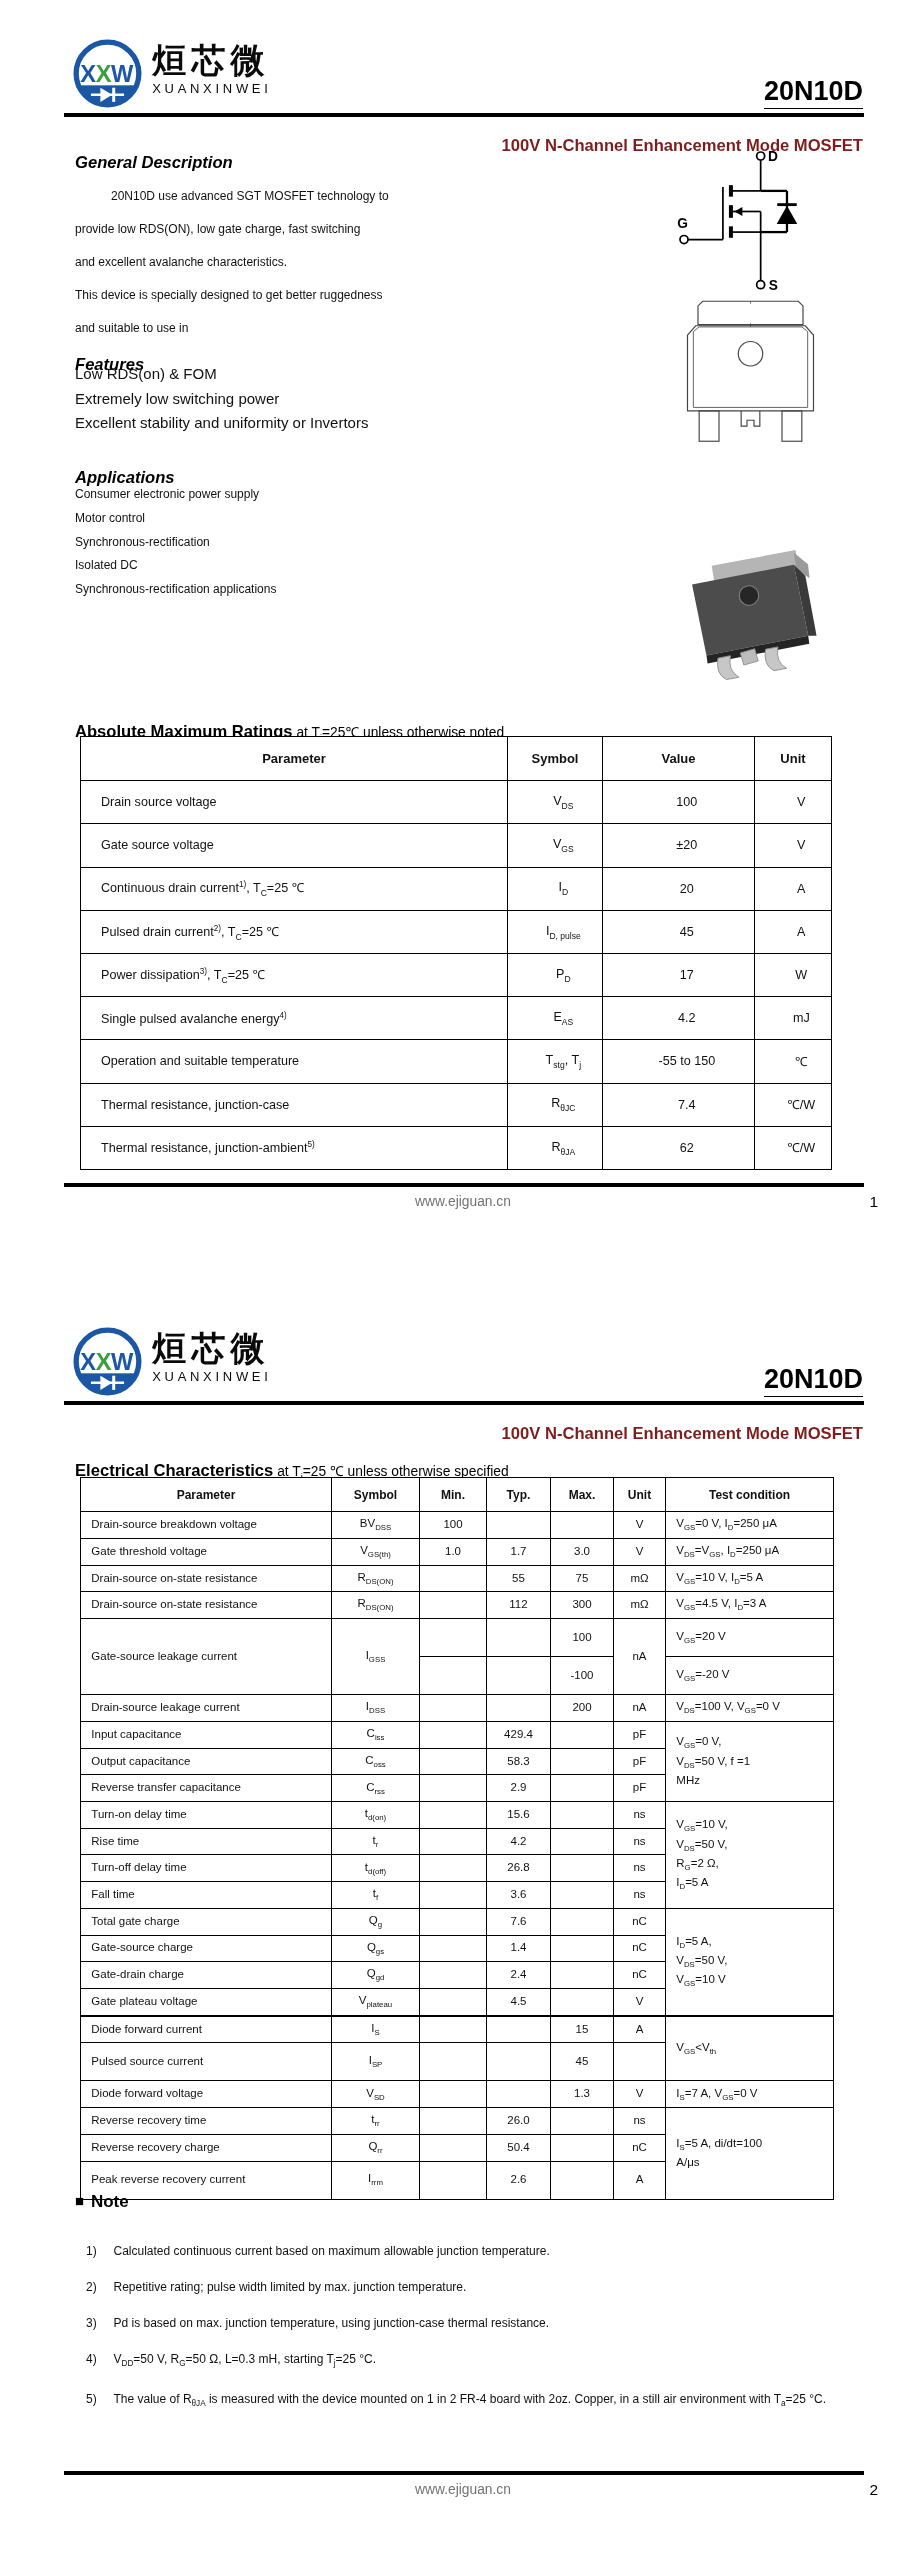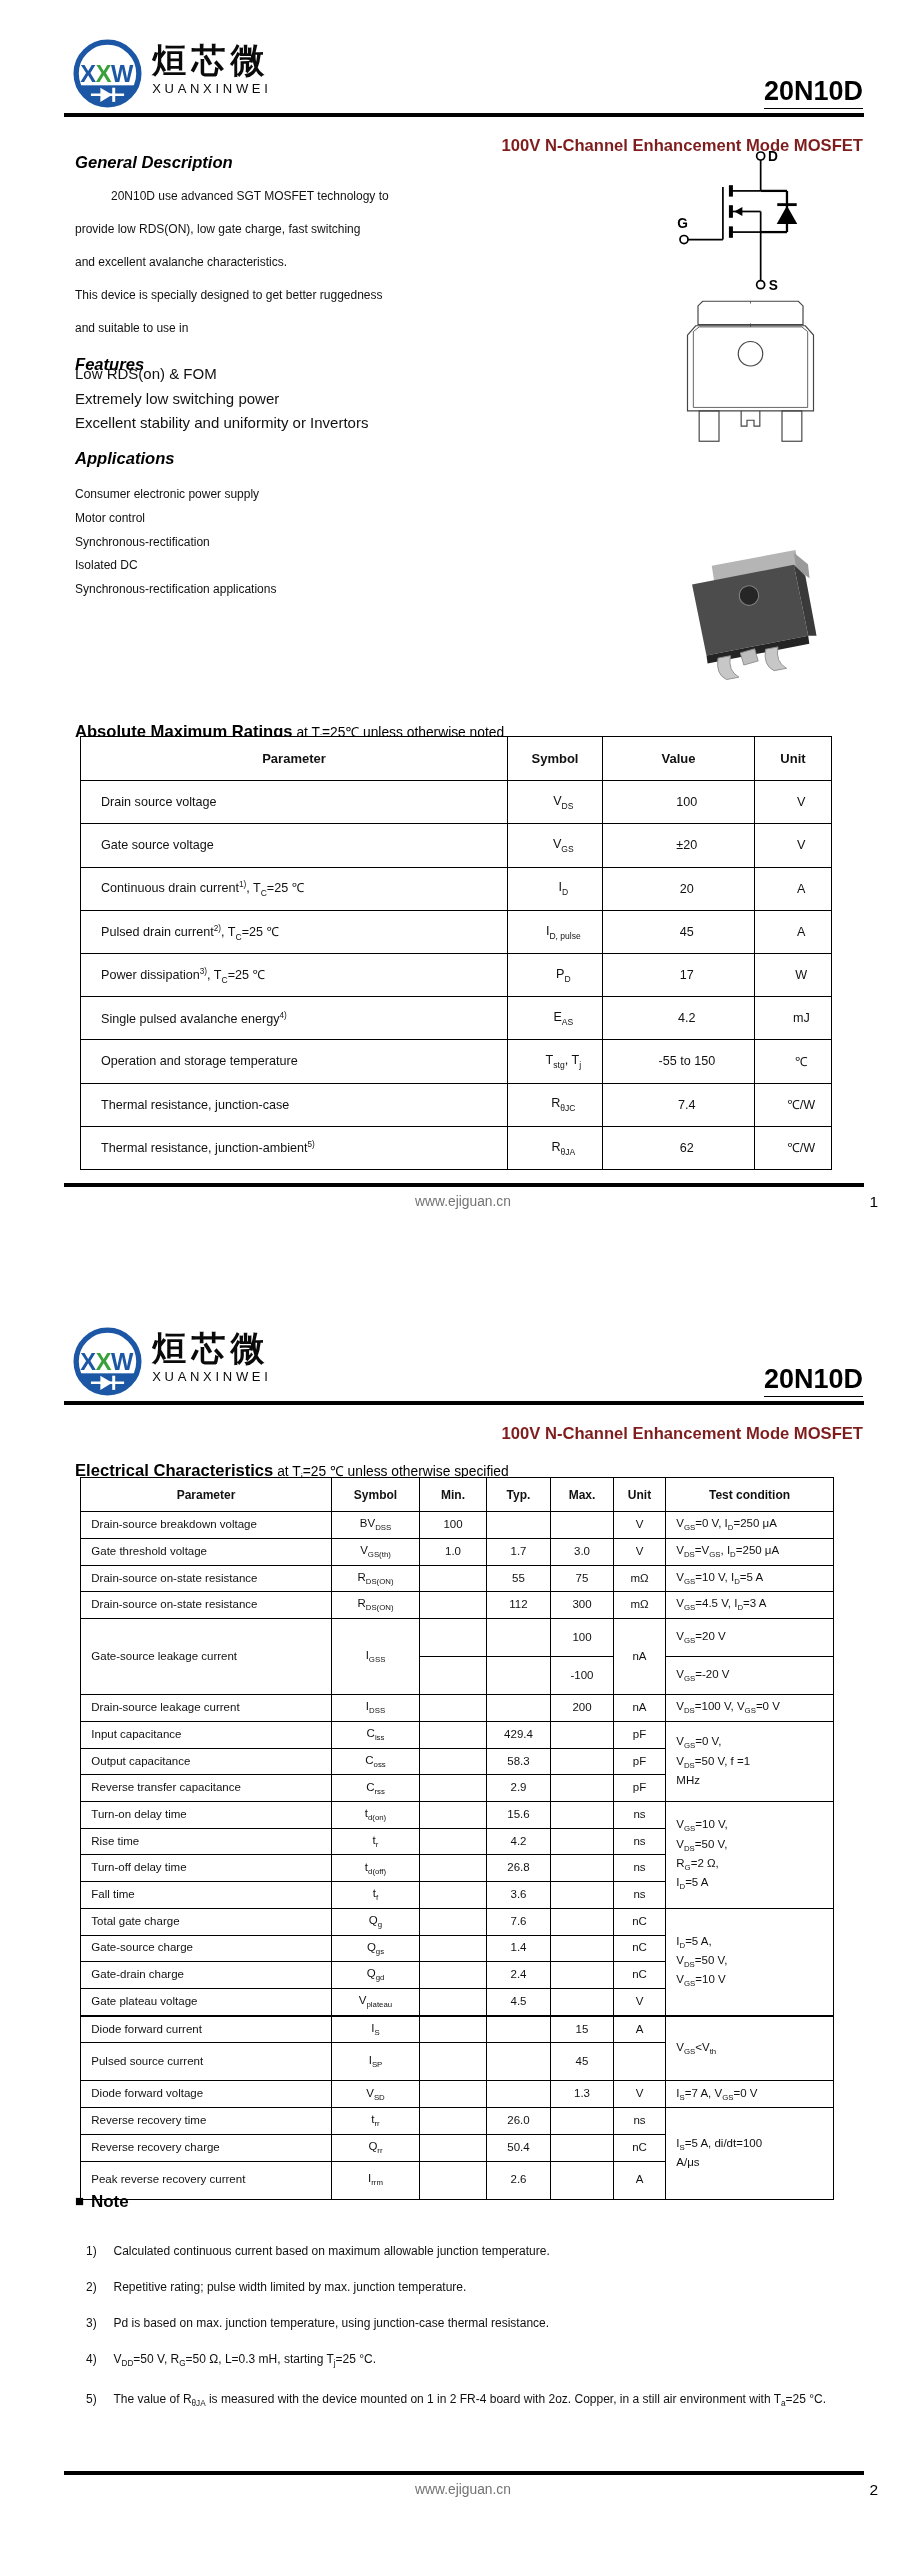--- a/index.html
+++ b/index.html
@@ -27,21 +27,21 @@
 
   
   .sec-title{position:absolute;left:75px;font-size:16.6px;font-weight:bold;color:#000;font-style:italic;}
   #gd-title{top:153px;}
   #gd-lines{position:absolute;left:75px;top:189px;width:436px;font-size:12px;}
   #gd-lines .line{margin-bottom:19px;white-space:nowrap;}
   #gd-lines .line.indent{padding-left:36px;}
   #features-title{top:355px;}
   #features-list{position:absolute;left:75px;top:365px;width:436px;font-size:15px;}
   #features-list .line{margin-bottom:7.5px;white-space:nowrap;}
-  #apps-title{top:449px;}
+  #apps-title{top:468px;}
   #apps-list{position:absolute;left:75px;top:487px;width:436px;font-size:12px;}
   #apps-list .line{margin-bottom:9.8px;white-space:nowrap;}
 
   
   .fig{position:absolute;}
   #fig-symbol{left:666px;top:148px;width:155px;height:143px;}
   #fig-outline{left:663px;top:295px;width:175px;height:149px;}
   #fig-photo{left:671px;top:539px;width:172px;height:161px;}
 
   
@@ -242,21 +242,21 @@
           <td>17</td>
           <td>W</td>
         </tr>
         <tr>
           <td class="al">Single pulsed avalanche energy<sup>4)</sup></td>
           <td>E<sub>AS</sub></td>
           <td>4.2</td>
           <td>mJ</td>
         </tr>
         <tr>
-          <td class="al">Operation and storage temperature</td>
+          <td class="al">Operation and suitable temperature</td>
           <td>T<sub>stg</sub>,  T<sub>j</sub></td>
           <td>-55 to 150</td>
           <td>℃</td>
         </tr>
         <tr>
           <td class="al">Thermal resistance, junction-case</td>
           <td>R<sub>θJC</sub></td>
           <td>7.4</td>
           <td>℃/W</td>
         </tr>

